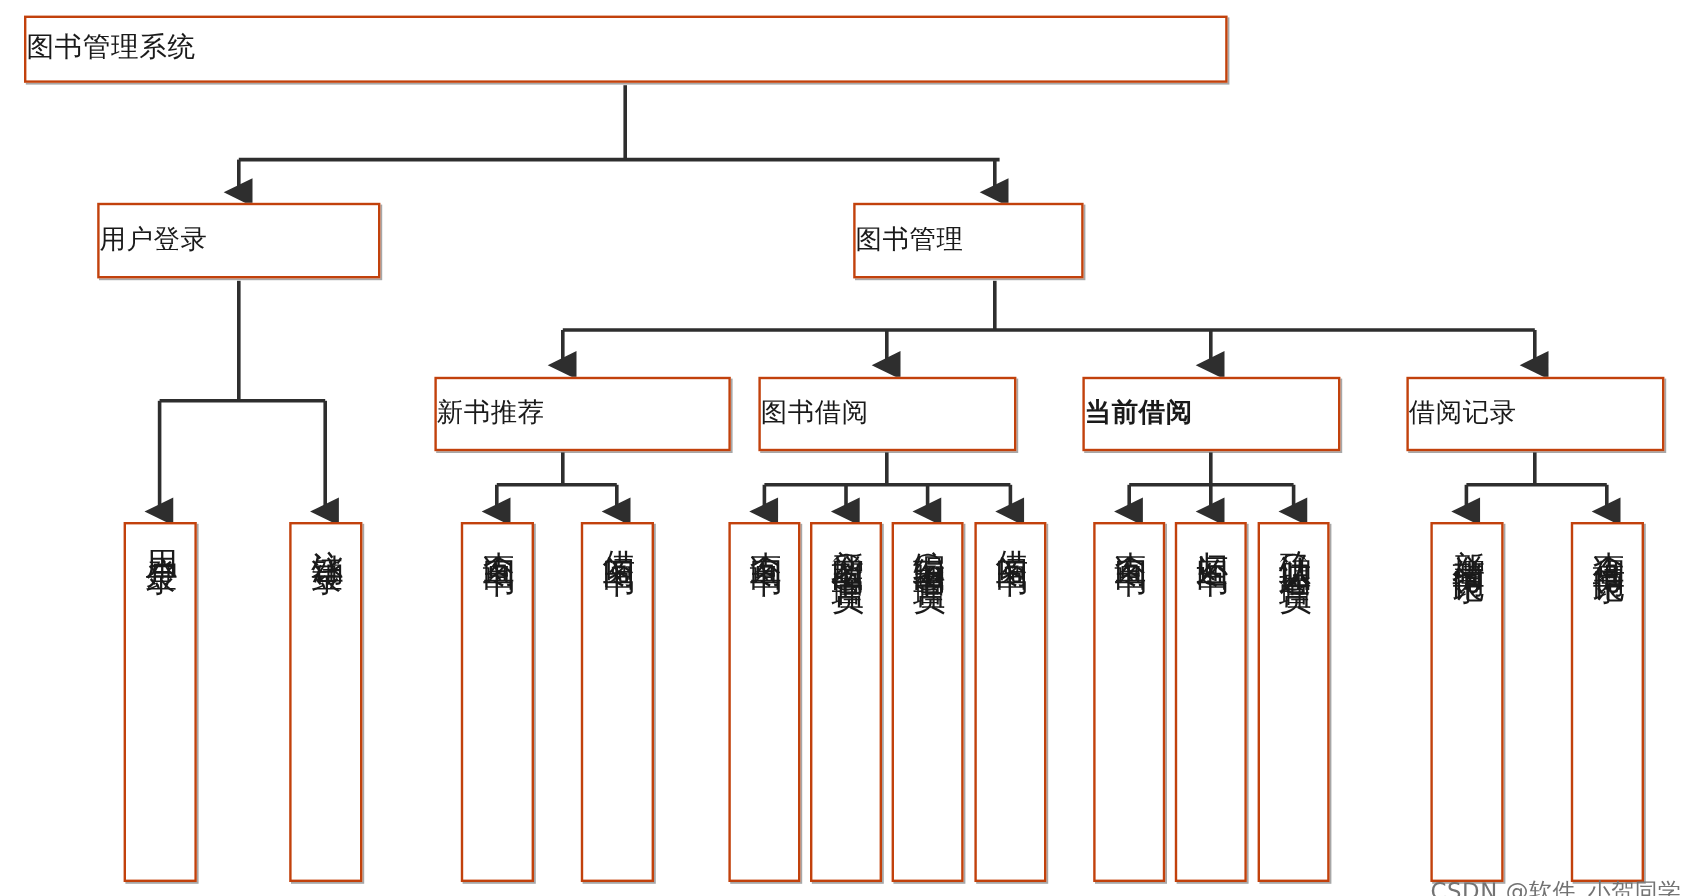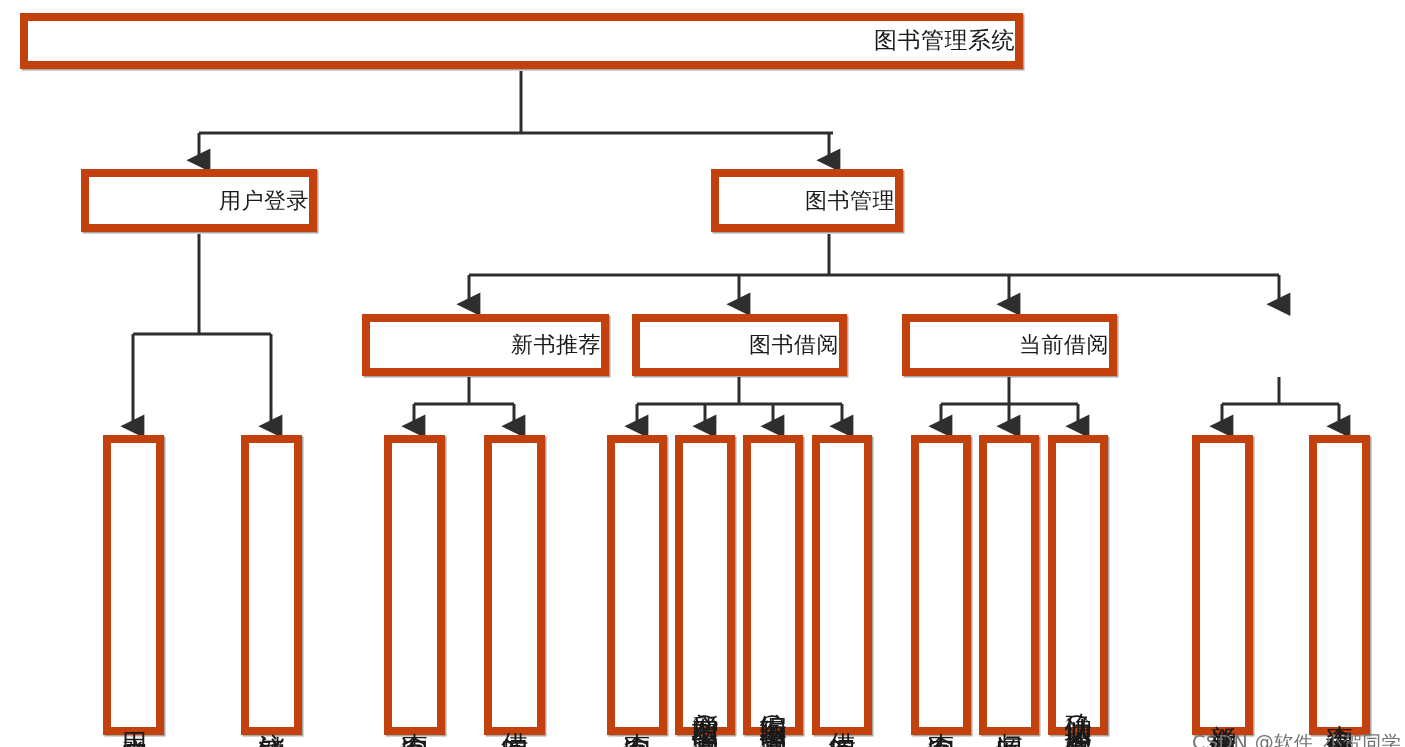--- a/index.html
+++ b/index.html
@@ -23,25 +23,25 @@
     left: 0;
     top: 0;
     width: 1405px;
     height: 747px;
     pointer-events: none;
   }
   .node {
     position: absolute;
     box-sizing: border-box;
     background: #ffffff;
-    border: 8px solid #c2410c;
+    border: 2px solid #c2410c;
     box-shadow: 1.5px 1.5px 0 rgba(60,60,60,0.45);
     display: flex;
     align-items: center;
-    justify-content: flex-end;
+    justify-content: flex-start;
     color: #1a1a1a;
   }
   .node .label {
     display: block;
     text-align: center;
     line-height: 1.18;
     letter-spacing: 0.5px;
   }
   
   .node.root { }
@@ -133,25 +133,28 @@
   <div class="node branch" style="left:81px; top:169px; width:236px; height:63px;">
     <span class="label">用户登录</span>
   </div>
   <div class="node branch" style="left:711px; top:169px; width:192px; height:63px;">
     <span class="label">图书管理</span>
   </div>
 
   <div class="node branch" style="left:362px; top:314px; width:247px; height:62px;">
     <span class="label">新书推荐</span>
   </div>
-  <div class="node branch" style="left:632px; top:314px; width:215px; height:62px;padding-left:16px;">
+  <div class="node branch" style="left:632px; top:314px; width:215px; height:62px;">
     <span class="label">图书借阅</span>
   </div>
-  <div class="node branch" style="left:902px; top:314px; width:215px; height:62px;">
+  <div class="node branch" style="left:902px; top:314px; width:215px; height:62px;font-weight:bold;">
     <span class="label">当前借阅</span>
+  </div>
+  <div class="node branch" style="left:1172px; top:314px; width:215px; height:62px;">
+    <span class="label">借阅记录</span>
   </div>
 
   <div class="node leaf" style="left:103px; top:435px; width:61px; height:300px;">
     <span class="label">用户登录</span>
   </div>
   <div class="node leaf" style="left:241px; top:435px; width:61px; height:300px;">
     <span class="label">注销登录</span>
   </div>
 
   <div class="node leaf" style="left:384px; top:435px; width:61px; height:300px;">

